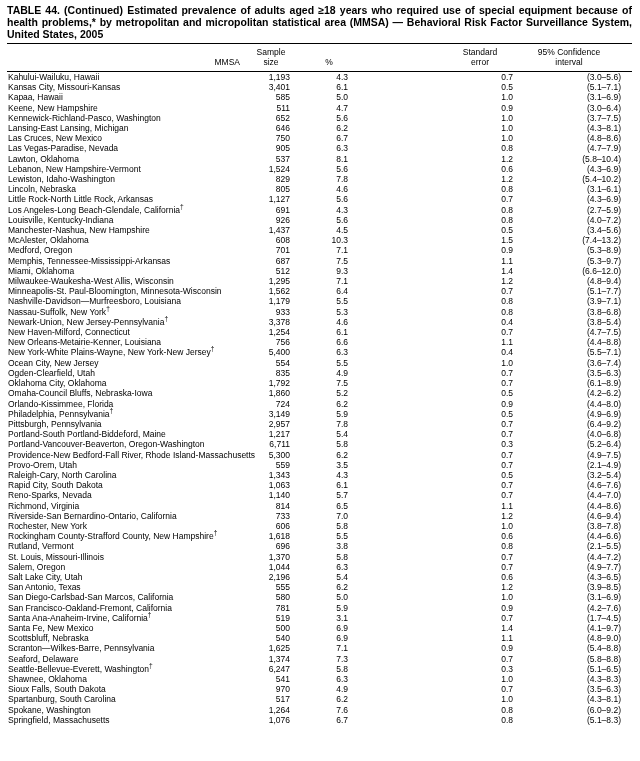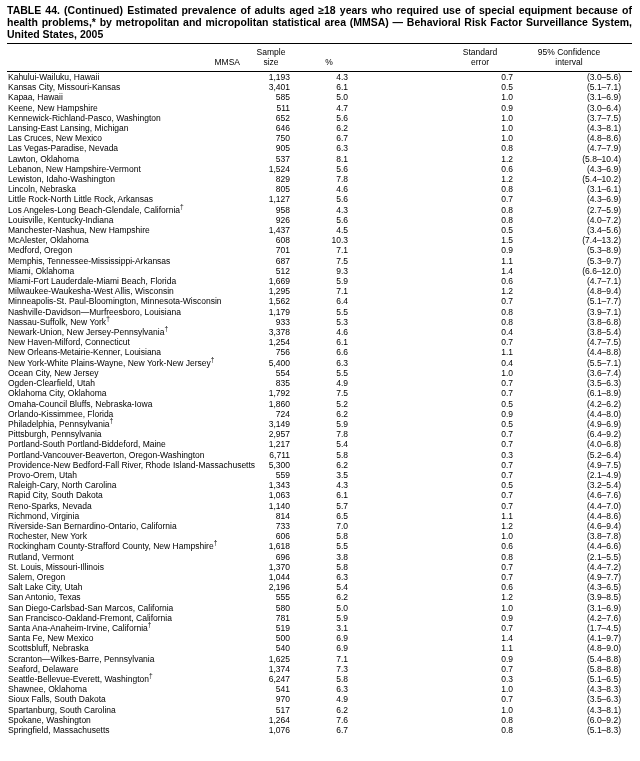--- a/index.html
+++ b/index.html
@@ -160,21 +160,21 @@
       </tr>
       <tr>
         <td class="c-mmsa">Little Rock-North Little Rock, Arkansas</td>
         <td class="c-sample">1,127</td>
         <td class="c-pct">5.6</td>
         <td class="c-se">0.7</td>
         <td class="c-ci">(4.3–6.9)</td>
       </tr>
       <tr>
         <td class="c-mmsa">Los Angeles-Long Beach-Glendale, California<sup class="dagger">†</sup></td>
-        <td class="c-sample">958</td>
+        <td class="c-sample">691</td>
         <td class="c-pct">4.3</td>
         <td class="c-se">0.8</td>
         <td class="c-ci">(2.7–5.9)</td>
       </tr>
       <tr>
         <td class="c-mmsa">Louisville, Kentucky-Indiana</td>
         <td class="c-sample">926</td>
         <td class="c-pct">5.6</td>
         <td class="c-se">0.8</td>
         <td class="c-ci">(4.0–7.2)</td>
@@ -208,27 +208,20 @@
         <td class="c-ci">(5.3–9.7)</td>
       </tr>
       <tr>
         <td class="c-mmsa">Miami, Oklahoma</td>
         <td class="c-sample">512</td>
         <td class="c-pct">9.3</td>
         <td class="c-se">1.4</td>
         <td class="c-ci">(6.6–12.0)</td>
       </tr>
       <tr>
-        <td class="c-mmsa">Miami-Fort Lauderdale-Miami Beach, Florida</td>
-        <td class="c-sample">1,669</td>
-        <td class="c-pct">5.9</td>
-        <td class="c-se">0.6</td>
-        <td class="c-ci">(4.7–7.1)</td>
-      </tr>
-      <tr>
         <td class="c-mmsa">Milwaukee-Waukesha-West Allis, Wisconsin</td>
         <td class="c-sample">1,295</td>
         <td class="c-pct">7.1</td>
         <td class="c-se">1.2</td>
         <td class="c-ci">(4.8–9.4)</td>
       </tr>
       <tr>
         <td class="c-mmsa">Minneapolis-St. Paul-Bloomington, Minnesota-Wisconsin</td>
         <td class="c-sample">1,562</td>
         <td class="c-pct">6.4</td>

